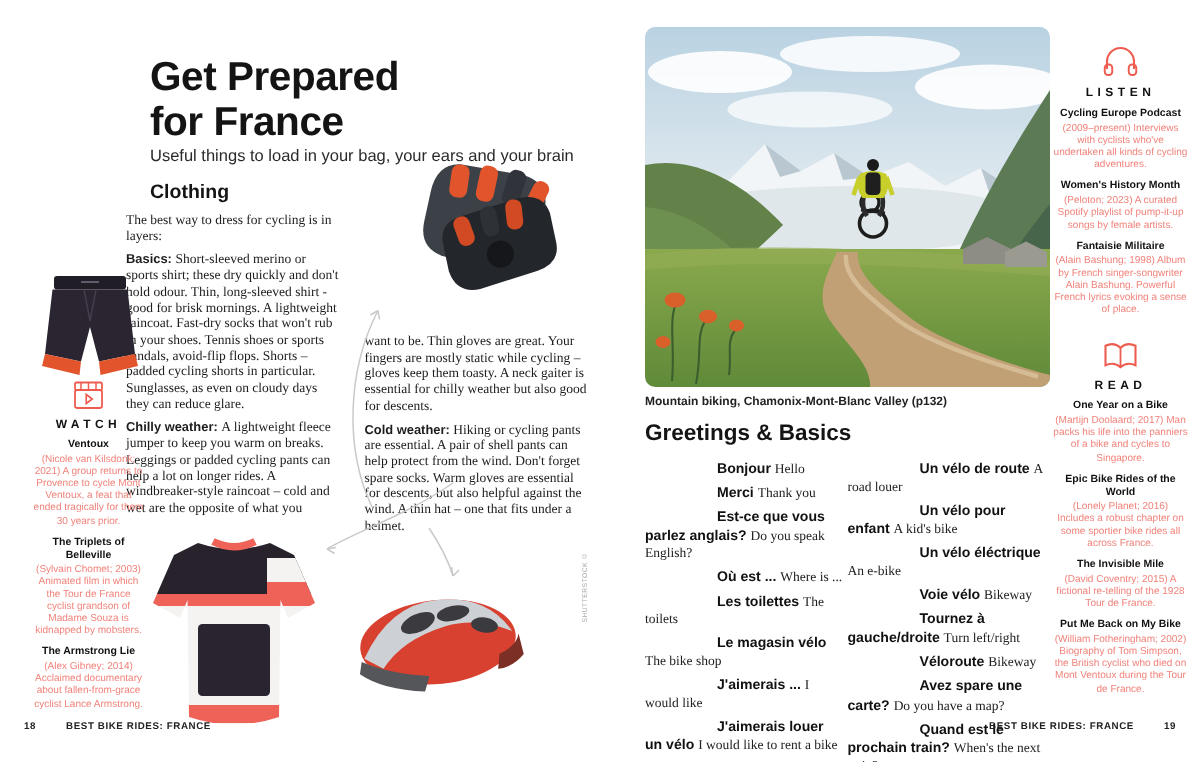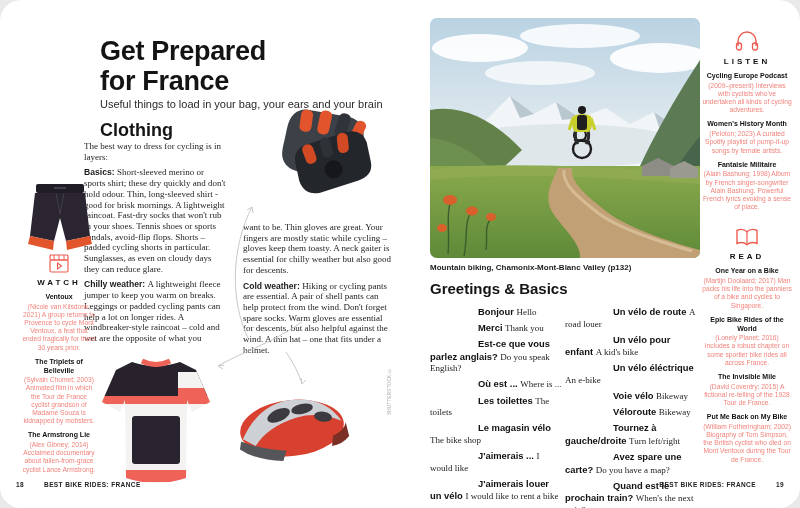--- a/index.html
+++ b/index.html
@@ -1,23 +1,23 @@
 <!DOCTYPE html>
 <html><head>
 <meta charset="utf-8">
 <style>
   html,body{margin:0;padding:0;background:#e9e9e9;}
   .spread{position:relative;width:800px;height:508px;background:#ffffff;
-    font-family:"Liberation Sans",sans-serif;color:#1a1a1a;overflow:hidden;border-radius:21px;}
+    font-family:"Liberation Sans",sans-serif;color:#1a1a1a;overflow:hidden;}
 
   
   .page-title{position:absolute;left:100px;top:36px;font-size:27px;font-weight:700;
     line-height:30px;letter-spacing:-.3px;color:#141414;}
   .page-subtitle{position:absolute;left:100px;top:98px;font-size:11px;color:#2a2a2a;}
-  .section-heading{position:absolute;left:100px;top:120px;font-size:18px;font-weight:700;color:#141414;}
+  .section-heading{position:absolute;left:100px;top:120px;font-size:13px;font-weight:700;color:#141414;}
   .text-col{position:absolute;font-family:"Liberation Serif",serif;}
   .col1{left:84px;top:141px;width:142px;}
   .col2{left:243px;top:222px;width:150px;}
   .body-para{font-size:9px;line-height:10.7px;margin:0 0 5px;color:#1d1d1d;}
   .body-para .lead{font-family:"Liberation Sans",sans-serif;font-weight:700;font-size:8.6px;}
 
   
   .media-box{position:absolute;text-align:center;}
   .watch-box{left:22px;top:254px;width:74px;}
   .right-media{left:702px;top:30px;width:90px;}
@@ -238,22 +238,22 @@
       <p class="phrase"><b class="fr">Les toilettes </b><span class="en">The toilets</span></p>
       <p class="phrase"><b class="fr">Le magasin vélo </b><span class="en">The bike shop</span></p>
       <p class="phrase"><b class="fr">J'aimerais ... </b><span class="en">I would like</span></p>
       <p class="phrase"><b class="fr">J'aimerais louer un vélo </b><span class="en">I would like to rent a bike</span></p>
     </div>
   <div class="phrase-col phrase-col2" id="phrases-col2">
       <p class="phrase"><b class="fr">Un vélo de route </b><span class="en">A road louer</span></p>
       <p class="phrase"><b class="fr">Un vélo pour enfant </b><span class="en">A kid's bike</span></p>
       <p class="phrase"><b class="fr">Un vélo éléctrique </b><span class="en">An e-bike</span></p>
       <p class="phrase"><b class="fr">Voie vélo </b><span class="en">Bikeway</span></p>
+      <p class="phrase"><b class="fr">Tournez à gauche/droite </b><span class="en">Turn left/right</span></p>
       <p class="phrase"><b class="fr">Véloroute </b><span class="en">Bikeway</span></p>
-      <p class="phrase"><b class="fr">Tournez à gauche/droite </b><span class="en">Turn left/right</span></p>
       <p class="phrase"><b class="fr">Avez spare une carte? </b><span class="en">Do you have a map?</span></p>
       <p class="phrase"><b class="fr">Quand est le prochain train? </b><span class="en">When's the next train?</span></p>
       <p class="phrase"><b class="fr">Quelle est l'adresse? </b><span class="en">What is the address?</span></p>
     </div>
 
   <div class="media-box right-media">
     <div>
       <svg class="media-icon" width="26" height="22" viewBox="0 0 26 22">
         <path d="M4,16 L4,11 A9,9 0 0 1 22,11 L22,16" fill="none" stroke="#ee5c50" stroke-width="1.4"></path>
         <rect x="2.5" y="13" width="5" height="7" rx="2.2" fill="none" stroke="#ee5c50" stroke-width="1.3"></rect>

